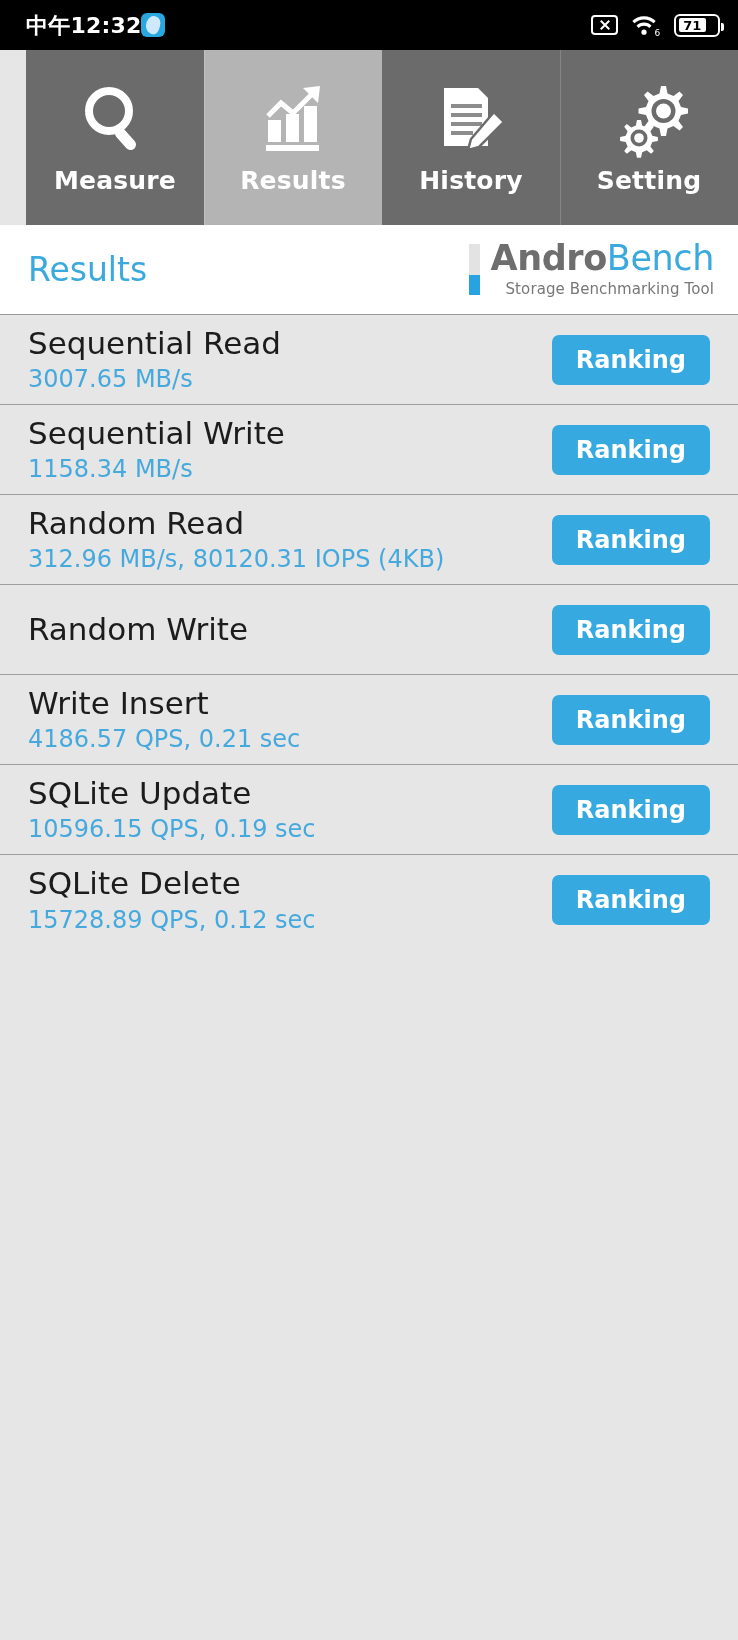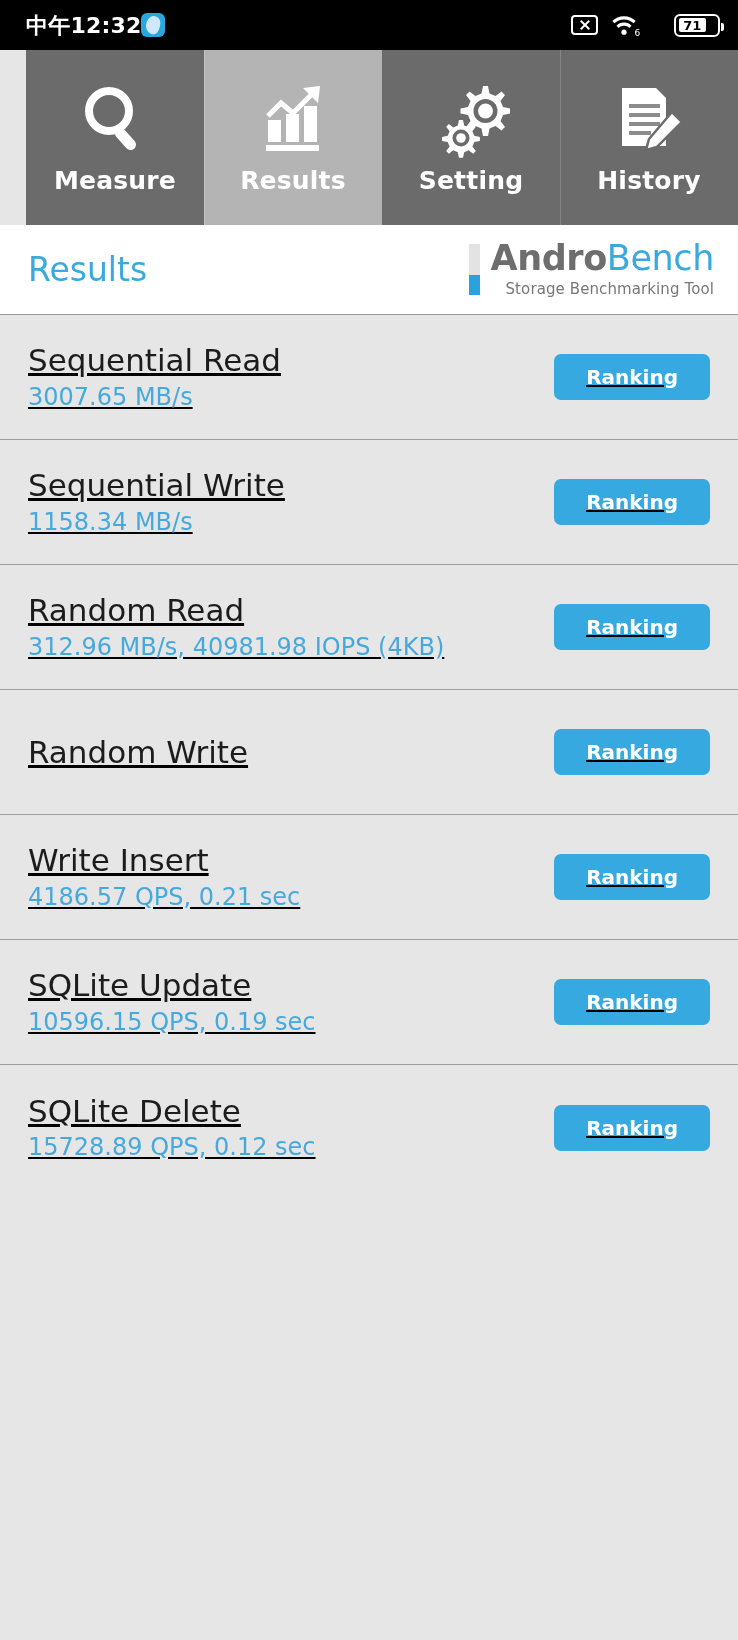--- a/index.html
+++ b/index.html
@@ -34,21 +34,21 @@
               position:relative; }
   .ic-nosim::before, .ic-nosim::after{
     content:""; position:absolute; left:50%; top:50%; width:12px; height:2px;
     background:#fff; transform-origin:center;
   }
   .ic-nosim::before{ transform:translate(-50%,-50%) rotate(45deg); }
   .ic-nosim::after { transform:translate(-50%,-50%) rotate(-45deg); }
   .ic-wifi { position:relative; width:30px; height:24px; }
   .batt {
     width:46px; height:23px; border:2.5px solid #fff; border-radius:6px;
-    position:relative; display:flex; align-items:center; padding:2.5px;margin-left:20px;
+    position:relative; display:flex; align-items:center; padding:2.5px;
   }
   .batt::after{
     content:""; position:absolute; right:-6px; top:7px;
     width:3.5px; height:8px; background:#fff; border-radius:0 2px 2px 0;
   }
   .batt-fill{ background:#fff; height:100%; width:74%; border-radius:2px;
     display:flex; align-items:center; justify-content:center; }
   .batt-txt{ color:#000; font-size:13px; font-weight:700; line-height:1; }
 
   
@@ -81,29 +81,29 @@
   .logo-bar .bot{ height:40%; background:#29a3e0; }
   .logo-text{ display:flex; flex-direction:column; align-items:flex-end; }
   .logo-main{ font-size:35px; font-weight:700; line-height:1; letter-spacing:-0.4px; }
   .logo-main .a{ color:#6e6e6e; }
   .logo-main .b{ color:#3aa9dd; font-weight:400; }
   .logo-sub{ font-size:15px; color:#777; margin-top:4px; letter-spacing:0.1px; }
 
   
   .list{ background:#e6e6e6; }
   .row{
-    height:125px; display:flex; align-items:center; justify-content:space-between;
-    padding:0 28px; border-bottom:1px solid #9e9e9e; background:#e6e6e6;text-decoration:underline;
+    height:90px; display:flex; align-items:center; justify-content:space-between;
+    padding:0 28px; border-bottom:1px solid #9e9e9e; background:#e6e6e6;
   }
   .row-texts{ display:flex; flex-direction:column; gap:8px; }
   .row-title{ font-size:31px; color:#1c1c1c; font-weight:400; line-height:1.05; }
   .row-value{ font-size:24px; color:#46a9dd; line-height:1.05; }
   .rank-btn{
     background:#35a9e0; color:#fff; border:none; border-radius:7px;
-    font-size:20px; font-weight:700; padding:13px 32px; line-height:1;
+    font-size:24px; font-weight:700; padding:13px 24px; line-height:1;
     font-family:"DejaVu Sans", sans-serif; cursor:pointer;
   }
   .filler{ background:#e6e6e6; flex:1; }
 </style>
 </head>
 <body>
 
 <div id="phone">
 
   <div class="statusbar">
@@ -151,46 +151,46 @@
           <path d="M14 36 L27 23 L39 33 L62 10" fill="none" stroke="#fff" stroke-width="5"></path>
           <path d="M49 8 L66 6 L64 23 Z" fill="#fff"></path>
         </svg>
       </span>
       <span class="tab-label">Results</span>
     </div>
 
     <div class="tab">
       <span class="tab-icon">
         <svg width="78" height="78" viewBox="0 0 78 78">
+          <path d="M12 8 h34 l10 10 v48 H12 Z" fill="#fff"></path>
+          <rect x="19" y="24" width="31" height="4" fill="#8c8c8c"></rect>
+          <rect x="19" y="33" width="31" height="4" fill="#8c8c8c"></rect>
+          <rect x="19" y="42" width="31" height="4" fill="#8c8c8c"></rect>
+          <rect x="19" y="51" width="22" height="4" fill="#8c8c8c"></rect>
+          <path d="M62 32 L72 42 L47 67 L36 70 L39 59 Z" fill="#fff" stroke="#6b6b6b" stroke-width="2.5"></path>
+        </svg>
+      </span>
+      <span class="tab-label">History</span>
+    </div>
+
+    <div class="tab">
+      <span class="tab-icon">
+        <svg width="78" height="78" viewBox="0 0 78 78">
           <g fill="#fff">
             <path d="M51 6 l5 0 1.5 7.5 6 2.5 6-4.5 3.5 3.5 -4.5 6 2.5 6 7.5 1.5 0 5 -7.5 1.5 -2.5 6 4.5 6 -3.5 3.5 -6-4.5 -6 2.5 -1.5 7.5 -5 0 -1.5-7.5 -6-2.5 -6 4.5 -3.5-3.5 4.5-6 -2.5-6 -7.5-1.5 0-5 7.5-1.5 2.5-6 -4.5-6 3.5-3.5 6 4.5 6-2.5z"></path>
             <circle cx="53.5" cy="31" r="12" fill="#6b6b6b"></circle>
             <circle cx="53.5" cy="31" r="7.5" fill="#fff"></circle>
             <path d="M27 40 l4 0 1.2 5.6 4.5 1.9 4.5-3.4 2.6 2.6 -3.4 4.5 1.9 4.5 5.6 1.2 0 4 -5.6 1.2 -1.9 4.5 3.4 4.5 -2.6 2.6 -4.5-3.4 -4.5 1.9 -1.2 5.6 -4 0 -1.2-5.6 -4.5-1.9 -4.5 3.4 -2.6-2.6 3.4-4.5 -1.9-4.5 -5.6-1.2 0-4 5.6-1.2 1.9-4.5 -3.4-4.5 2.6-2.6 4.5 3.4 4.5-1.9z"></path>
             <circle cx="29" cy="58" r="8.5" fill="#6b6b6b"></circle>
             <circle cx="29" cy="58" r="4.8" fill="#fff"></circle>
           </g>
         </svg>
       </span>
       <span class="tab-label">Setting</span>
     </div>
-
-    <div class="tab">
-      <span class="tab-icon">
-        <svg width="78" height="78" viewBox="0 0 78 78">
-          <path d="M12 8 h34 l10 10 v48 H12 Z" fill="#fff"></path>
-          <rect x="19" y="24" width="31" height="4" fill="#8c8c8c"></rect>
-          <rect x="19" y="33" width="31" height="4" fill="#8c8c8c"></rect>
-          <rect x="19" y="42" width="31" height="4" fill="#8c8c8c"></rect>
-          <rect x="19" y="51" width="22" height="4" fill="#8c8c8c"></rect>
-          <path d="M62 32 L72 42 L47 67 L36 70 L39 59 Z" fill="#fff" stroke="#6b6b6b" stroke-width="2.5"></path>
-        </svg>
-      </span>
-      <span class="tab-label">History</span>
-    </div>
   </div>
 
   <div class="header">
     <span class="page-title">Results</span>
     <span class="logo-wrap">
       <span class="logo-bar">
         <i class="top"></i>
           <i class="bot"></i>
       </span>
       <span class="logo-text">
@@ -216,21 +216,21 @@
       <span class="row-texts">
         <span class="row-title">Sequential Write</span>
         <span class="row-value">1158.34 MB/s</span>
       </span>
       <button class="rank-btn">Ranking</button>
     </div>
 
     <div class="row">
       <span class="row-texts">
         <span class="row-title">Random Read</span>
-        <span class="row-value">312.96 MB/s, 40981.98 IOPS (4KB)</span>
+        <span class="row-value">312.96 MB/s, 80120.31 IOPS (4KB)</span>
       </span>
       <button class="rank-btn">Ranking</button>
     </div>
 
     <div class="row">
       <span class="row-texts">
         <span class="row-title">Random Write</span>
       </span>
       <button class="rank-btn">Ranking</button>
     </div>

